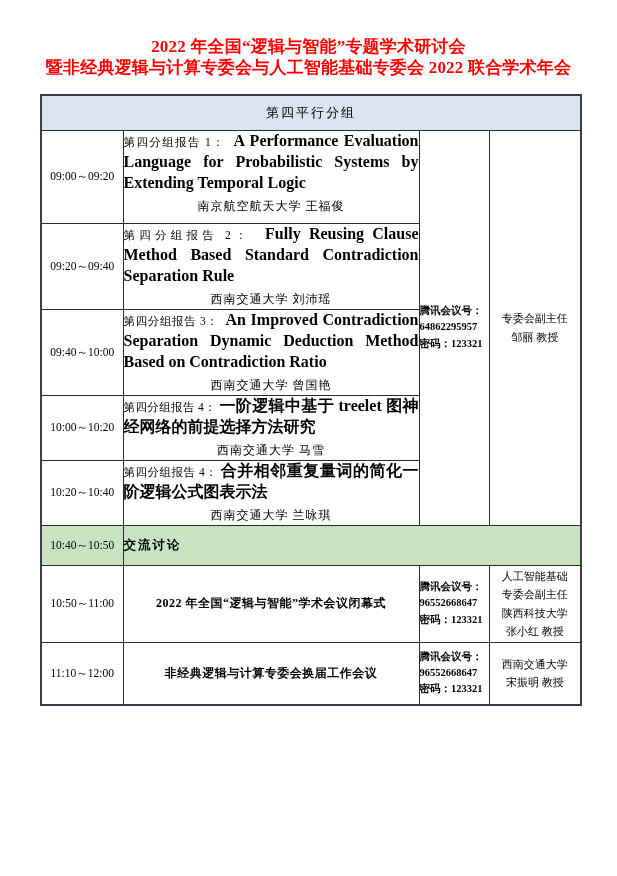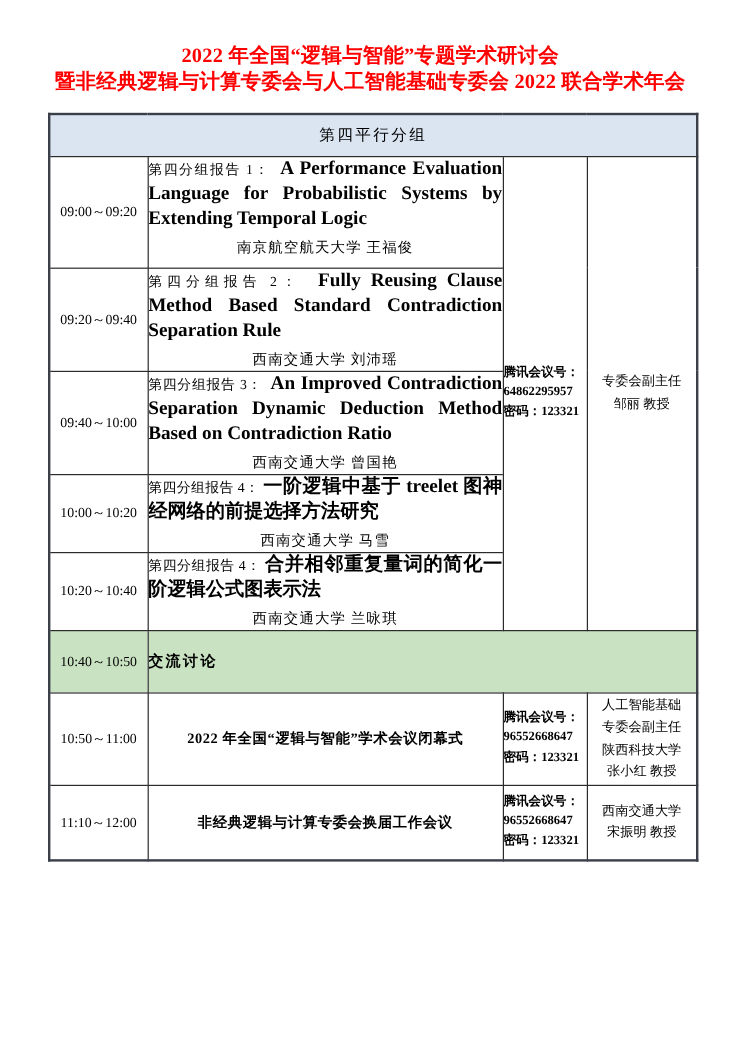--- a/index.html
+++ b/index.html
@@ -167,21 +167,21 @@
   </tr>
 
   <tr style="height:58px">
     <td class="time">10:20～10:40</td>
     <td class="content">
       <div class="ptitle"><span>第四分组报告 4：</span>&nbsp;<span class="ttl">合并相邻重复量词的简化一阶逻辑公式图表示法</span></div>
       <div class="aff">西南交通大学 兰咏琪</div>
     </td>
   </tr>
 
-  <tr class="discussion" style="height:52px">
+  <tr class="discussion" style="height:40px">
     <td class="time">10:40～10:50</td>
     <td class="discussion-cell" colspan="3">交流讨论</td>
   </tr>
 
   <tr style="height:77px">
     <td class="time">10:50～11:00</td>
     <td class="event">2022 年全国“逻辑与智能”学术会议闭幕式</td>
     <td class="meet">
       <div>腾讯会议号：</div>
       <div>96552668647</div>

